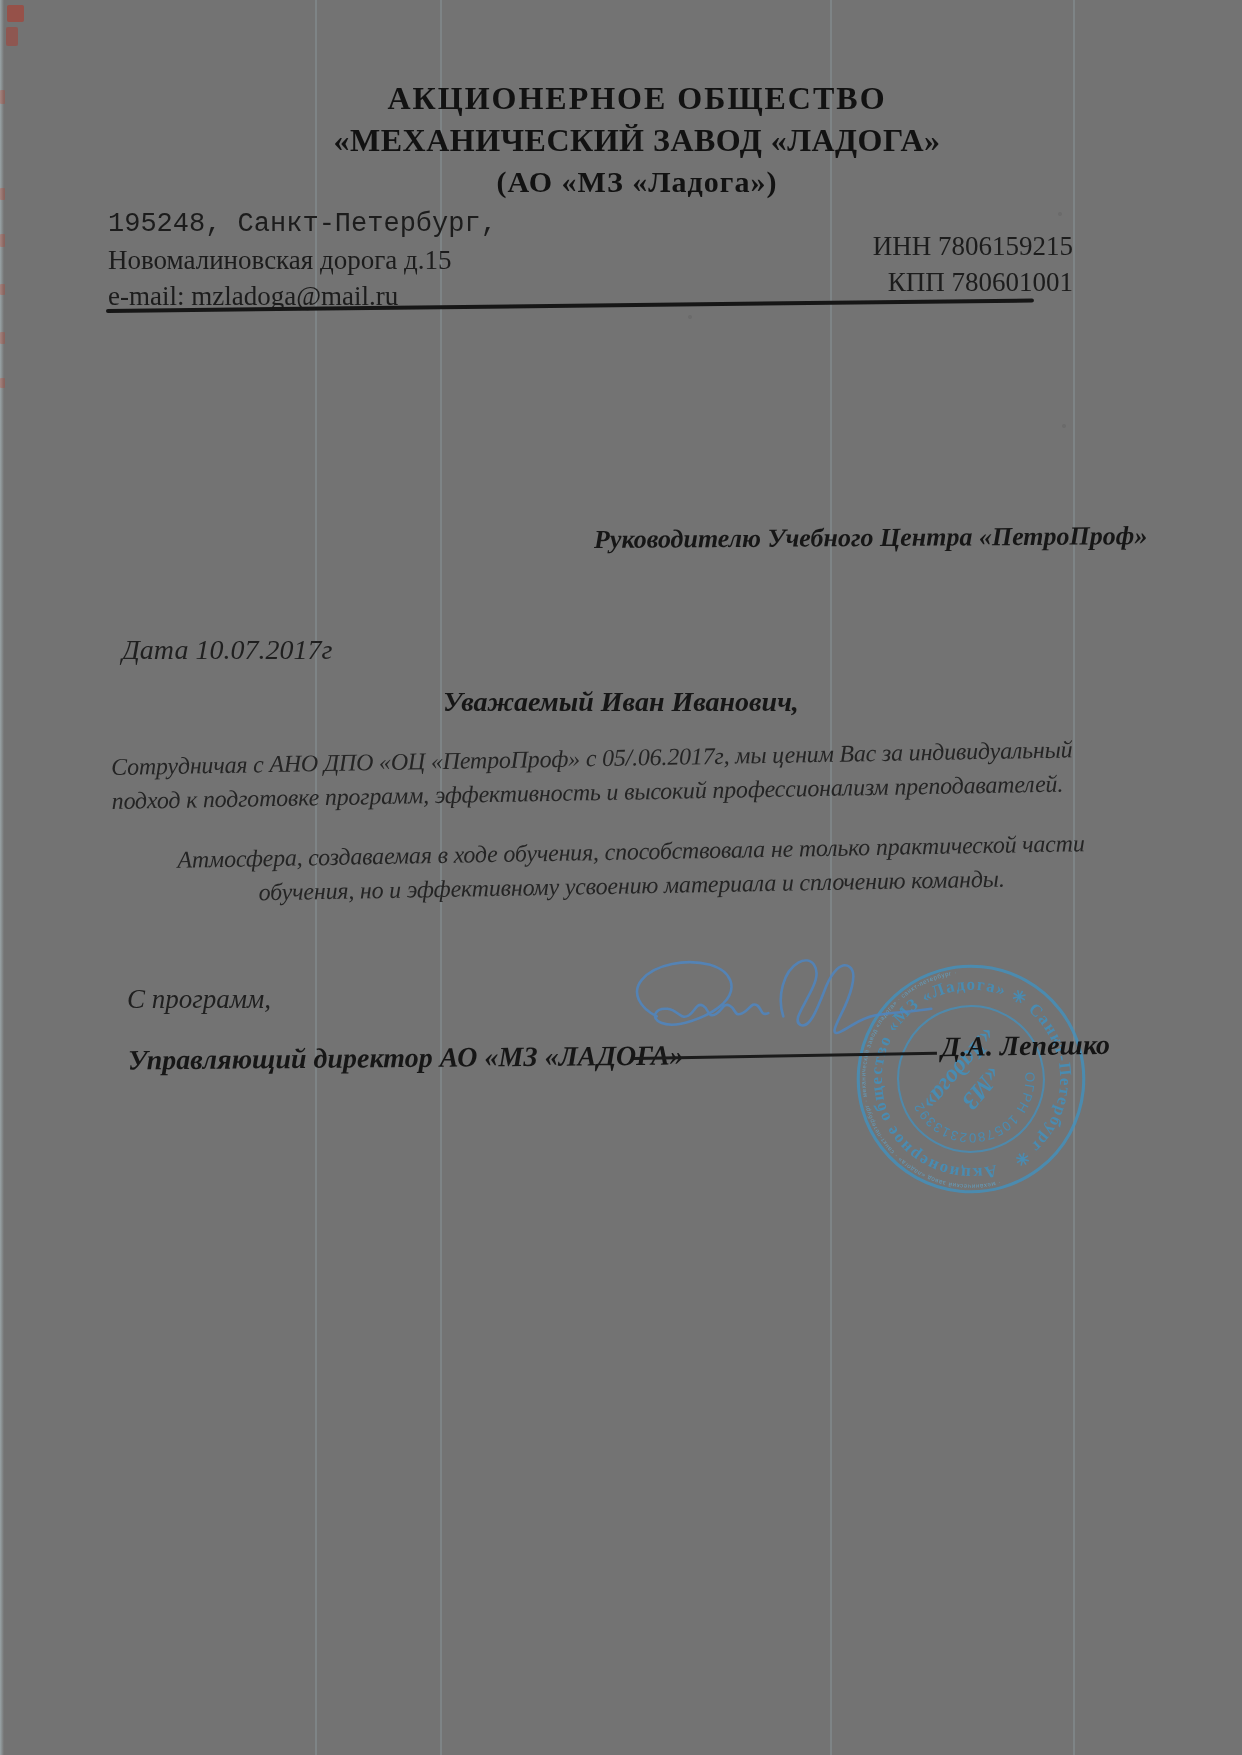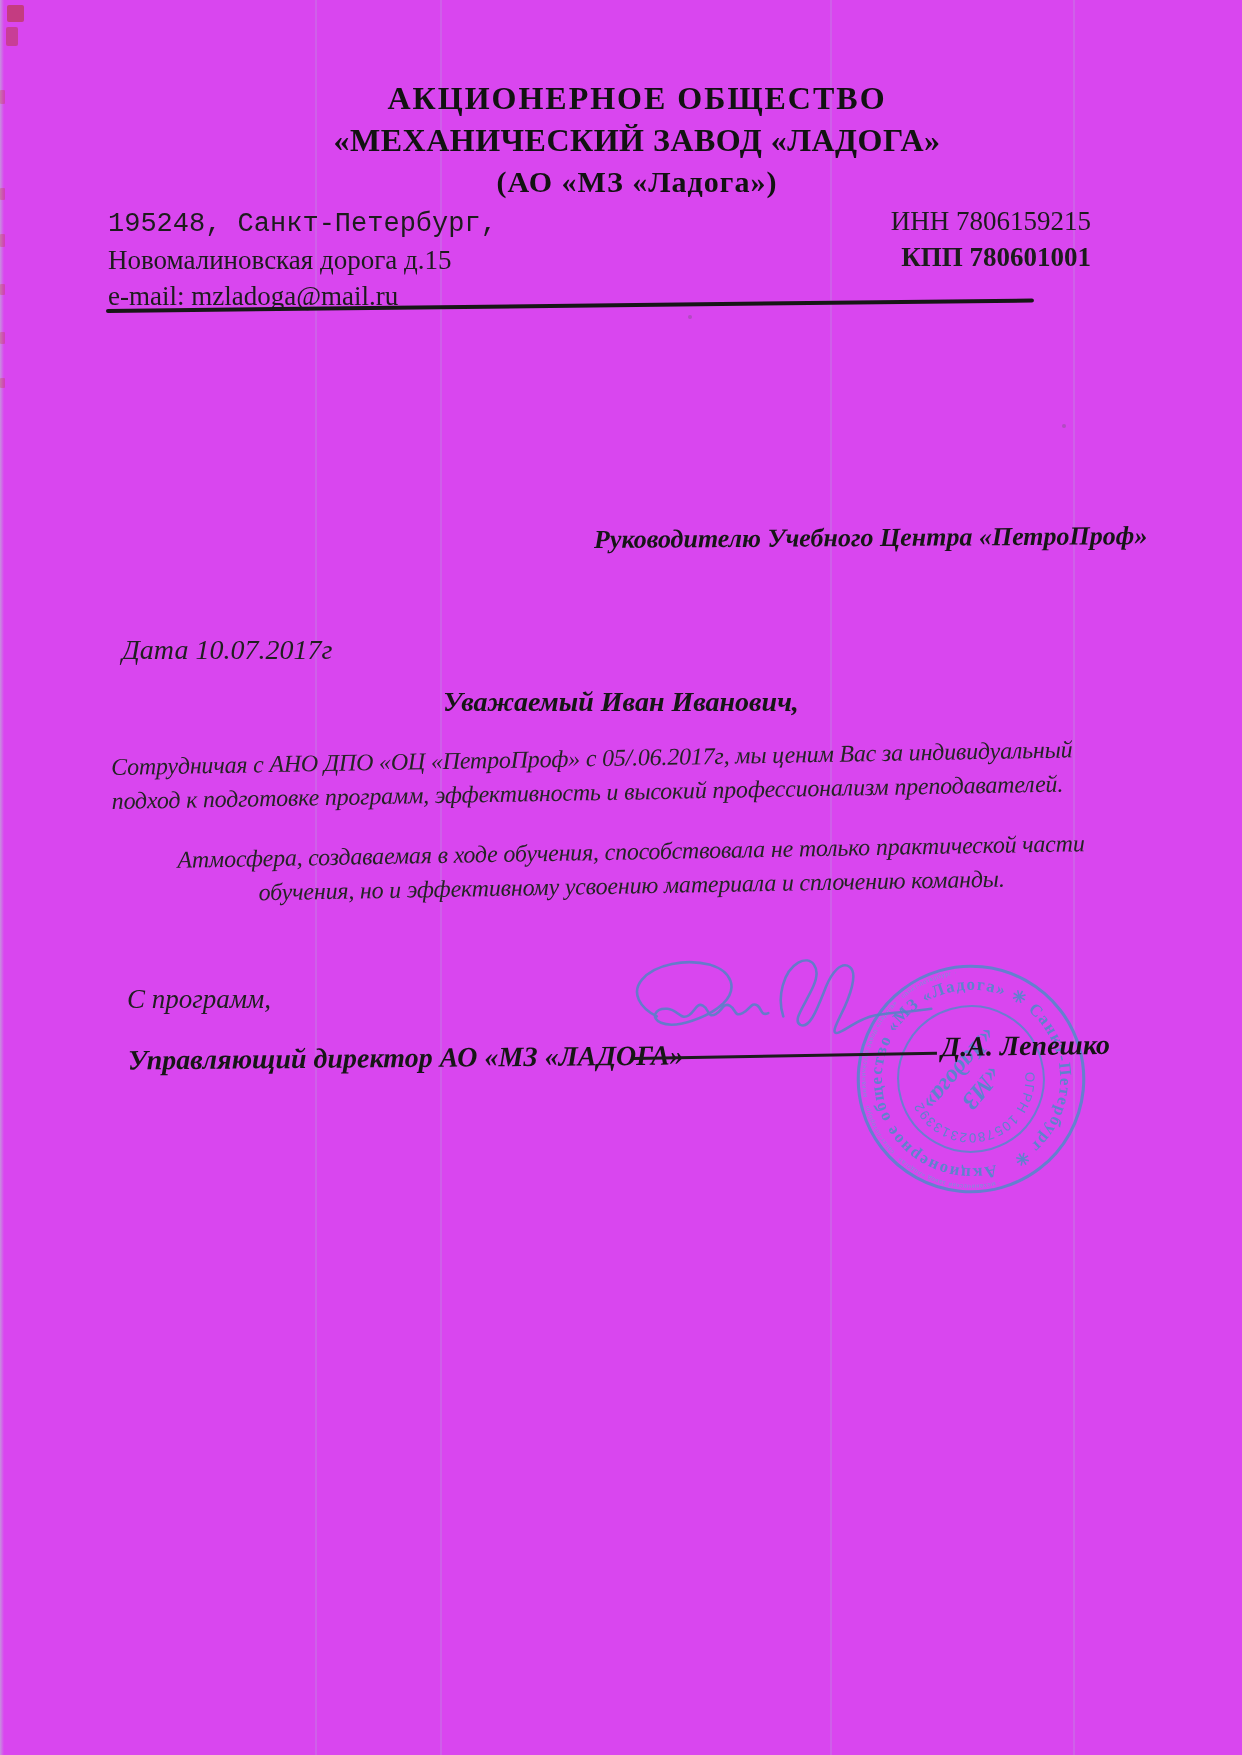--- a/index.html
+++ b/index.html
@@ -2,42 +2,42 @@
 <html lang="ru"><head>
 <meta charset="utf-8">
 <style>
   * { margin: 0; padding: 0; box-sizing: border-box; }
   html, body { background: #e8e8e8; }
   .page {
     position: relative;
     width: 1242px;
     height: 1755px;
     margin: 0 auto;
-    background: #d946ef;
+    background: #737373;
     overflow: hidden;
     font-family: "Liberation Serif", "DejaVu Serif", serif;
     color: #1f1f1f;
   }
   .abs { position: absolute; }
   .nowrap { white-space: nowrap; }
 
   
   .org-line { left: 121px; width: 1032px; text-align: center; font-weight: bold; color: #121212; }
   .org-line-1 { top: 80px;  font-size: 32px; letter-spacing: 2px; }
   .org-line-2 { top: 122px; font-size: 32px; letter-spacing: 0.5px; }
   .org-line-3 { top: 165px; font-size: 30px; letter-spacing: 1px; }
 
   .addr { left: 108px; font-size: 27px; color: #1c1c1c; }
   .addr-1 { top: 209px; font-family: Liberation Mono, monospace; }
   .addr-2 { top: 245px; }
   .addr-3 { top: 281px; }
 
-  .taxid { right: 151px; text-align: right; font-size: 27px; color: #1c1c1c; }
+  .taxid { right: 169px; text-align: right; font-size: 27px; color: #1c1c1c; margin-top: 25px; }
   .inn { top: 206px; }
-  .kpp { top: 242px; font-weight: bold; }
+  .kpp { top: 242px; }
 
   .header-rule {
     left: 106px; top: 309px; width: 928px; height: 4px;
     background: #161616;
     transform: rotate(-0.65deg);
     transform-origin: left center;
     border-radius: 2px;
   }
 
   

